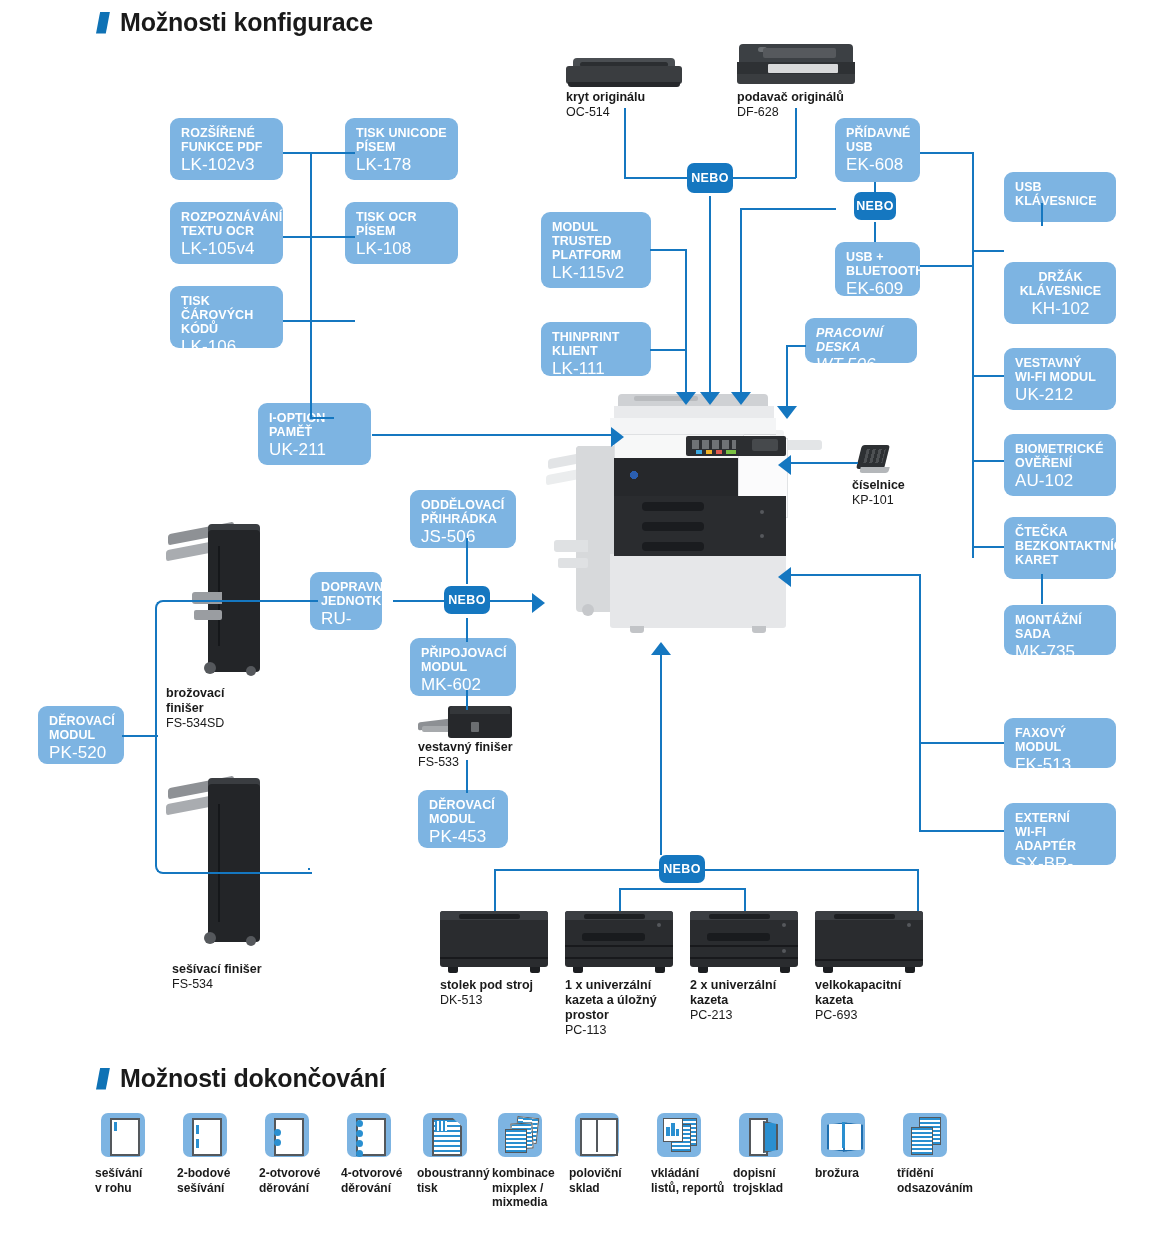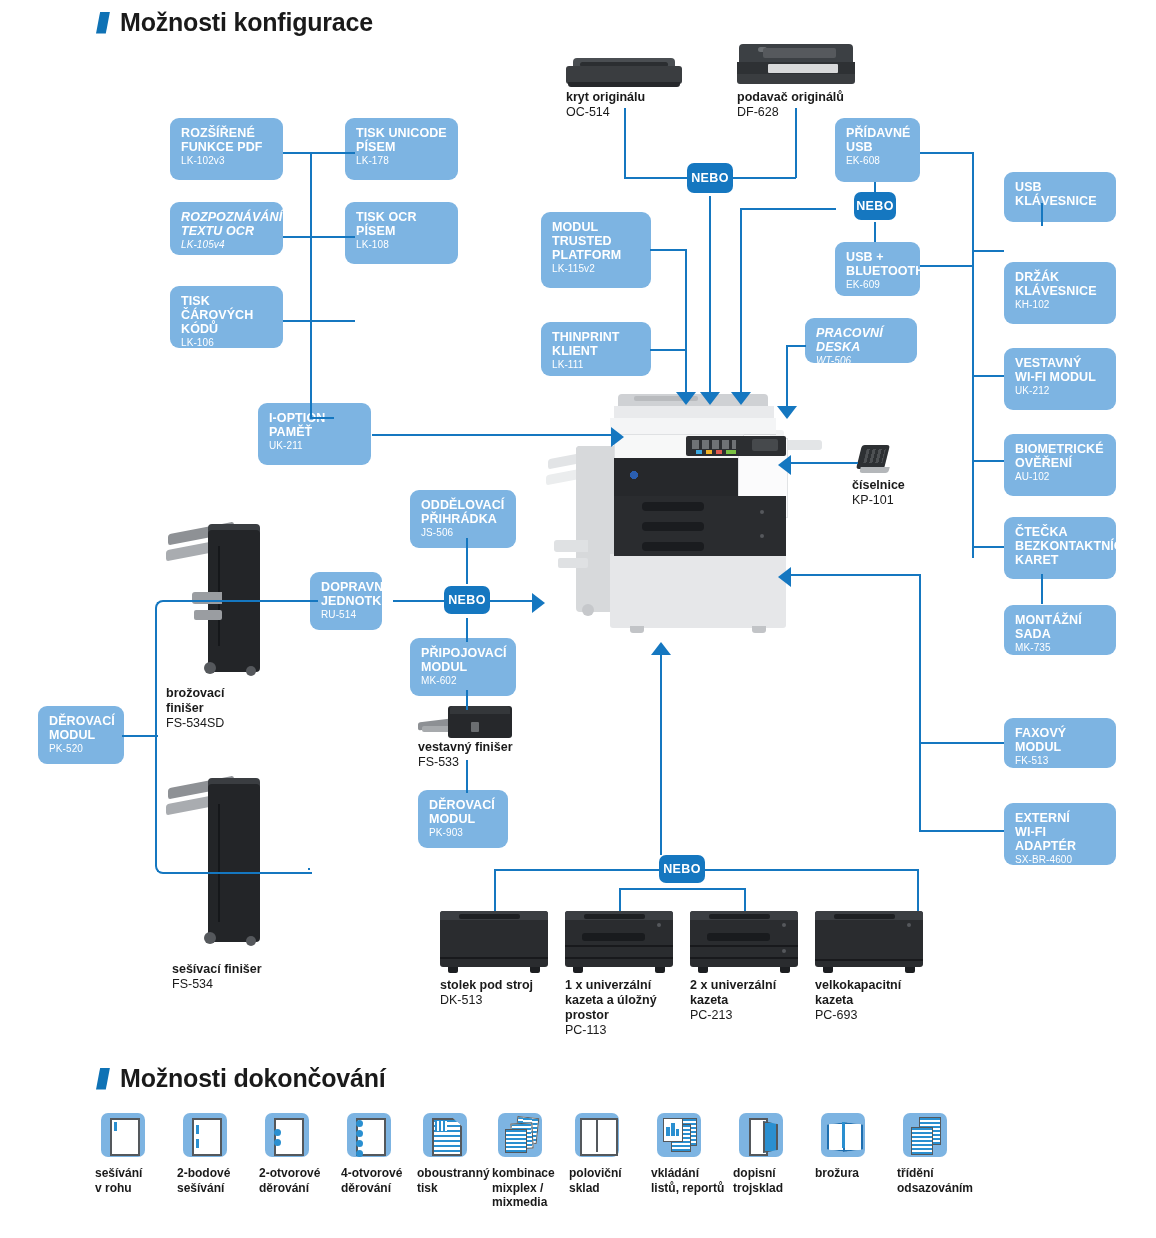--- a/index.html
+++ b/index.html
@@ -15,21 +15,21 @@
   .head-mark{width:14px;height:22px;background:#0f72b5;
     clip-path:polygon(30% 0,100% 0,70% 100%,0 100%);}
   .head-text{font-size:25px;font-weight:bold;color:#1a1a1a;letter-spacing:-0.2px;white-space:nowrap;}
 
   
   .obox{position:absolute;background:#7db4e2;border-radius:9px;
     color:#ffffff;box-sizing:border-box;padding:8px 10px 9px 11px;
     line-height:1.13;overflow:hidden;}
   .obox .t{font-size:12.5px;font-weight:bold;text-transform:uppercase;
     letter-spacing:0.1px;white-space:pre-line;}
-  .obox .c{font-size:10px;font-weight:normal;letter-spacing:0.1px;margin-top:1px;}
+  .obox .c{font-size:17px;font-weight:normal;letter-spacing:0.1px;margin-top:1px;}
 
   
   .nebo{position:absolute;background:#1577c0;border-radius:7px;color:#fff;
     font-size:12.5px;font-weight:bold;letter-spacing:0.4px;
     display:flex;align-items:center;justify-content:center;z-index:6;}
 
   
   .ln{position:absolute;background:#1577c0;z-index:1;}
   .lnh{height:2px;}
   .lnv{width:2px;}
@@ -233,21 +233,21 @@
   <div class="obox" style="left:170px;top:118px;width:113px;height:62px;">
     <div class="t">ROZŠÍŘENÉ
 FUNKCE PDF</div>
     <div class="c">LK-102v3</div>
   </div>
   <div class="obox" style="left:345px;top:118px;width:113px;height:62px;">
     <div class="t">TISK UNICODE
 PÍSEM</div>
     <div class="c">LK-178</div>
   </div>
-  <div class="obox" style="left:170px;top:202px;width:113px;height:53px;font-style:italic;">
+  <div class="obox" style="left:170px;top:202px;width:113px;height:62px;">
     <div class="t">ROZPOZNÁVÁNÍ
 TEXTU OCR</div>
     <div class="c">LK-105v4</div>
   </div>
   <div class="obox" style="left:345px;top:202px;width:113px;height:62px;">
     <div class="t">TISK OCR
 PÍSEM</div>
     <div class="c">LK-108</div>
   </div>
   <div class="obox" style="left:170px;top:286px;width:113px;height:62px;">
@@ -284,21 +284,21 @@
   <div class="obox" style="left:835px;top:242px;width:85px;height:54px;">
     <div class="t">USB +
 BLUETOOTH</div>
     <div class="c">EK-609</div>
   </div>
   <div class="obox" style="left:1004px;top:172px;width:112px;height:50px;">
     <div class="t">USB
 KLÁVESNICE</div>
     <div class="c"></div>
   </div>
-  <div class="obox" style="left:1004px;top:262px;width:112px;height:62px;">
+  <div class="obox" style="left:1004px;top:262px;width:112px;height:62px;text-align:center;">
     <div class="t">DRŽÁK
 KLÁVESNICE</div>
     <div class="c">KH-102</div>
   </div>
   <div class="obox" style="left:1004px;top:348px;width:112px;height:62px;">
     <div class="t">VESTAVNÝ
 WI-FI MODUL</div>
     <div class="c">UK-212</div>
   </div>
   <div class="obox" style="left:1004px;top:434px;width:112px;height:62px;">
@@ -336,21 +336,21 @@
     <div class="c">RU-514</div>
   </div>
   <div class="obox" style="left:410px;top:638px;width:106px;height:58px;">
     <div class="t">PŘIPOJOVACÍ
 MODUL</div>
     <div class="c">MK-602</div>
   </div>
   <div class="obox" style="left:418px;top:790px;width:90px;height:58px;">
     <div class="t">DĚROVACÍ
 MODUL</div>
-    <div class="c">PK-903</div>
+    <div class="c">PK-453</div>
   </div>
   <div class="obox" style="left:38px;top:706px;width:86px;height:58px;">
     <div class="t">DĚROVACÍ
 MODUL</div>
     <div class="c">PK-520</div>
   </div>
 
   <div class="dev" style="left:566px;top:58px;width:116px;height:32px;">
     <div class="oc-top"></div>
       <div class="oc-slot"></div>

